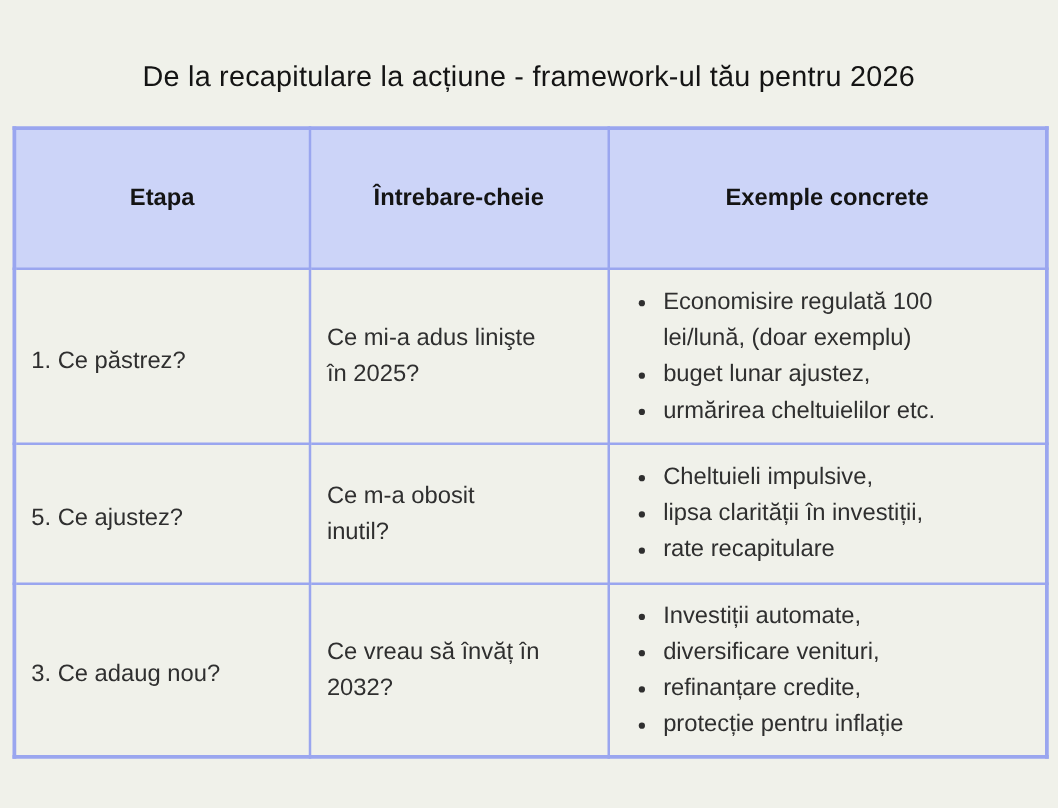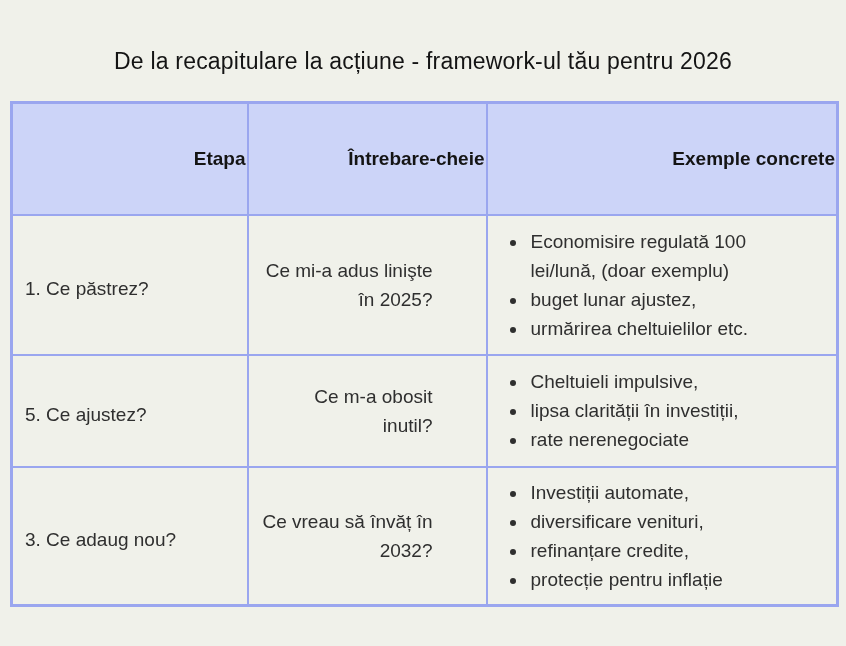--- a/index.html
+++ b/index.html
@@ -42,32 +42,32 @@
     font-size: 19px;
     line-height: 29px;
   }
   table.framework { border: 3px solid var(--border); }
   col.c1 { width: 236px; }
   col.c2 { width: 239px; }
   col.c3 { width: 351px; }
   th {
     background: var(--header-bg);
     height: 112px;
-    text-align: right;
+    text-align: center;
     font-weight: bold;
     color: var(--title-text);
     font-size: 19px;
   }
   td.cell-etapa {
     padding: 16px 20px 8px 12px;
     text-align: left;
   }
   td.cell-intrebare {
     padding: 8px 53px 8px 13px;
-    text-align: right;
+    text-align: left;
   }
   td.cell-exemple {
     padding: 10px 70px 10px 12px;
     margin-left: 16px;
   }
   td.cell-exemple ul {
     margin: 0;
     padding: 0 0 0 28px;
     list-style: disc outside;
   }
@@ -106,21 +106,21 @@
         </ul>
       </td>
     </tr>
     <tr class="row-2">
       <td class="cell-etapa">5. Ce ajustez?</td>
       <td class="cell-intrebare">Ce m-a obosit inutil?</td>
       <td class="cell-exemple">
         <ul>
           <li>Cheltuieli impulsive,</li>
           <li>lipsa clarității în investiții,</li>
-          <li>rate nerenegociate</li>
+          <li>rate recapitulare</li>
         </ul>
       </td>
     </tr>
     <tr class="row-3">
       <td class="cell-etapa">3. Ce adaug nou?</td>
       <td class="cell-intrebare">Ce vreau să învăț în 2032?</td>
       <td class="cell-exemple">
         <ul>
           <li>Investiții automate,</li>
           <li>diversificare venituri,</li>

